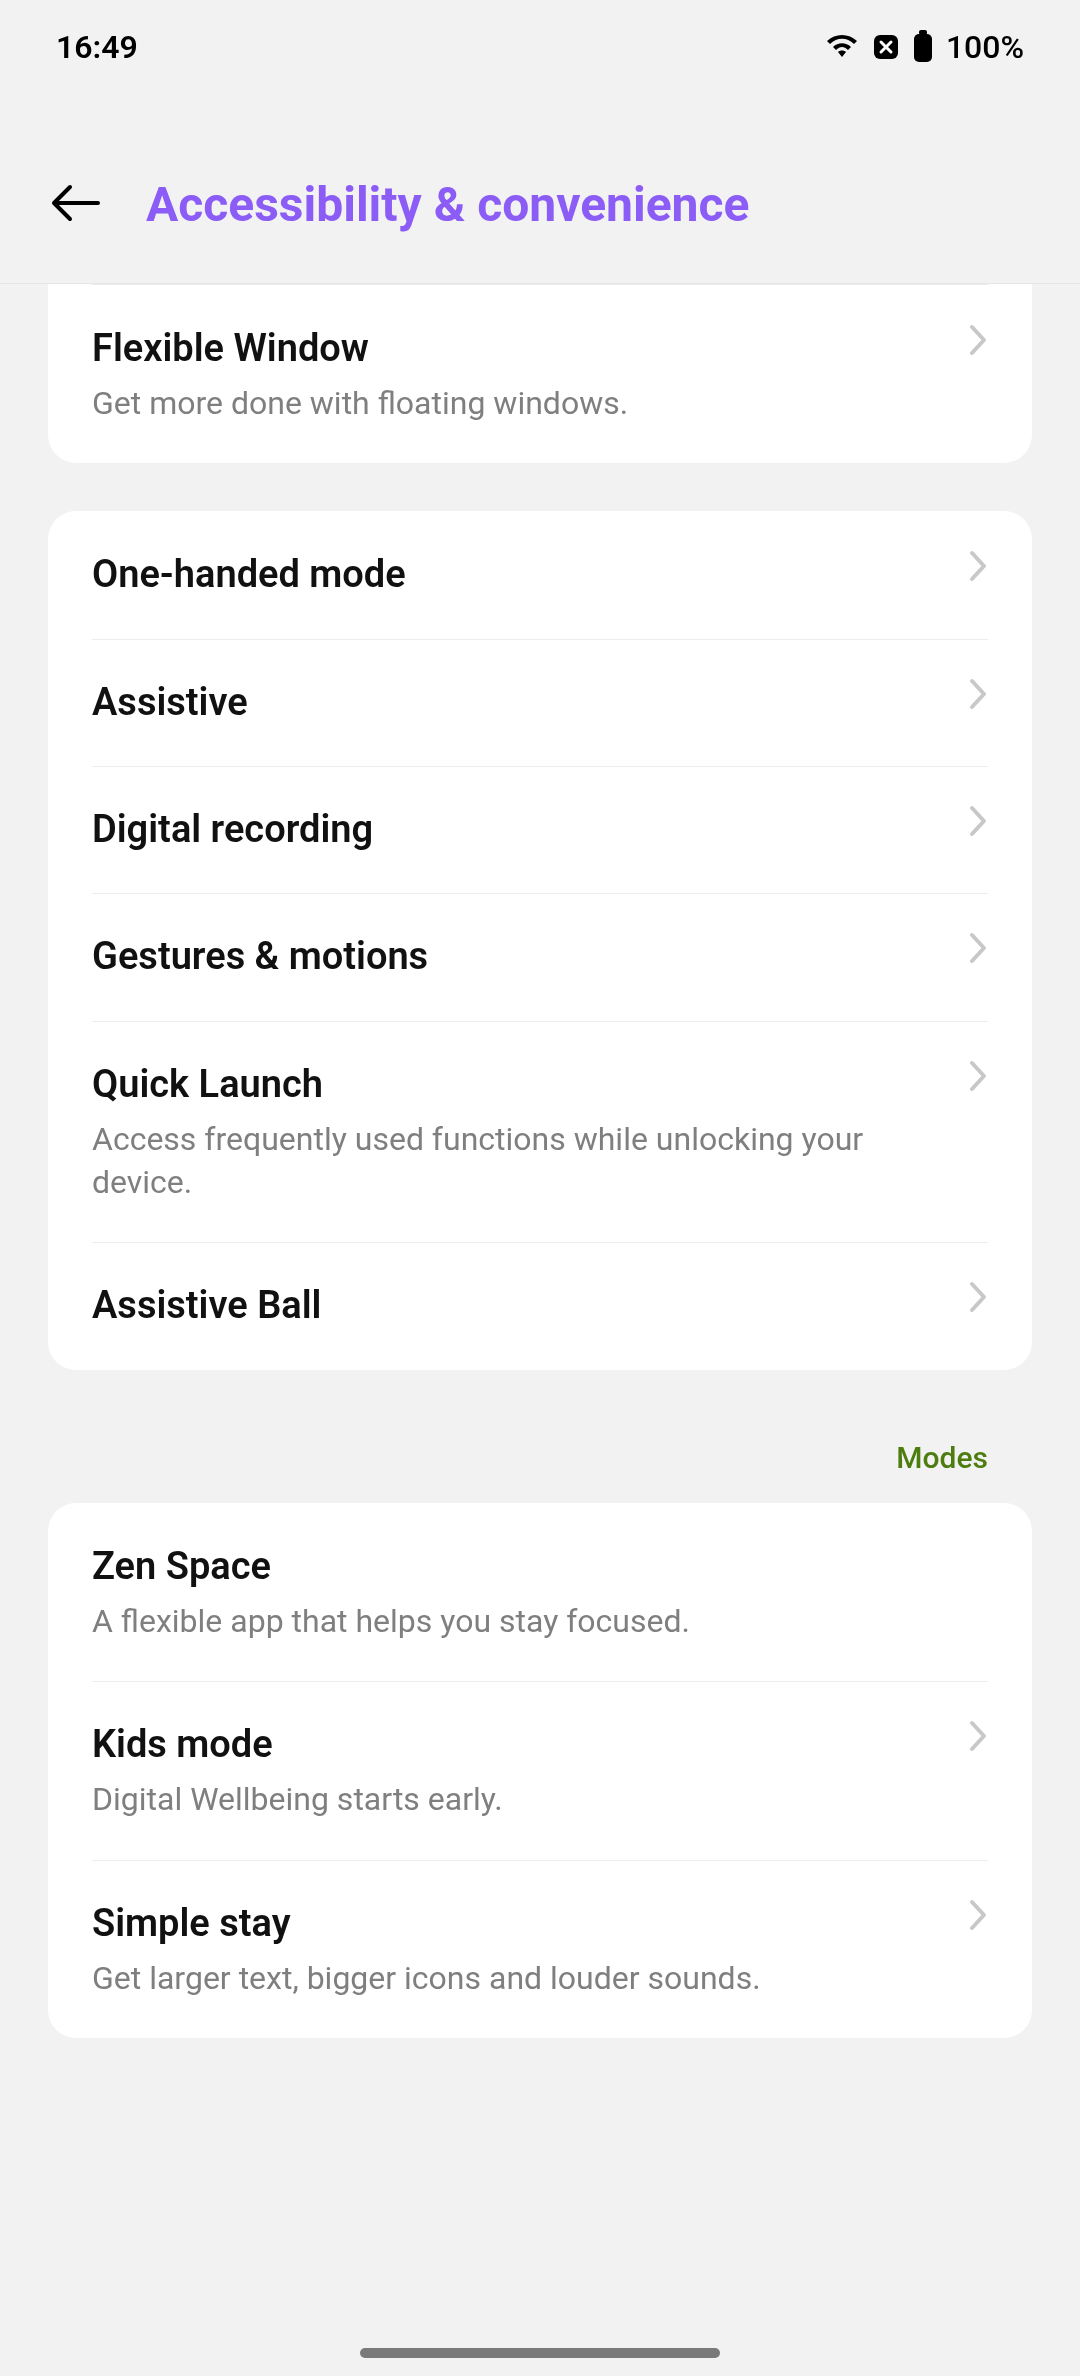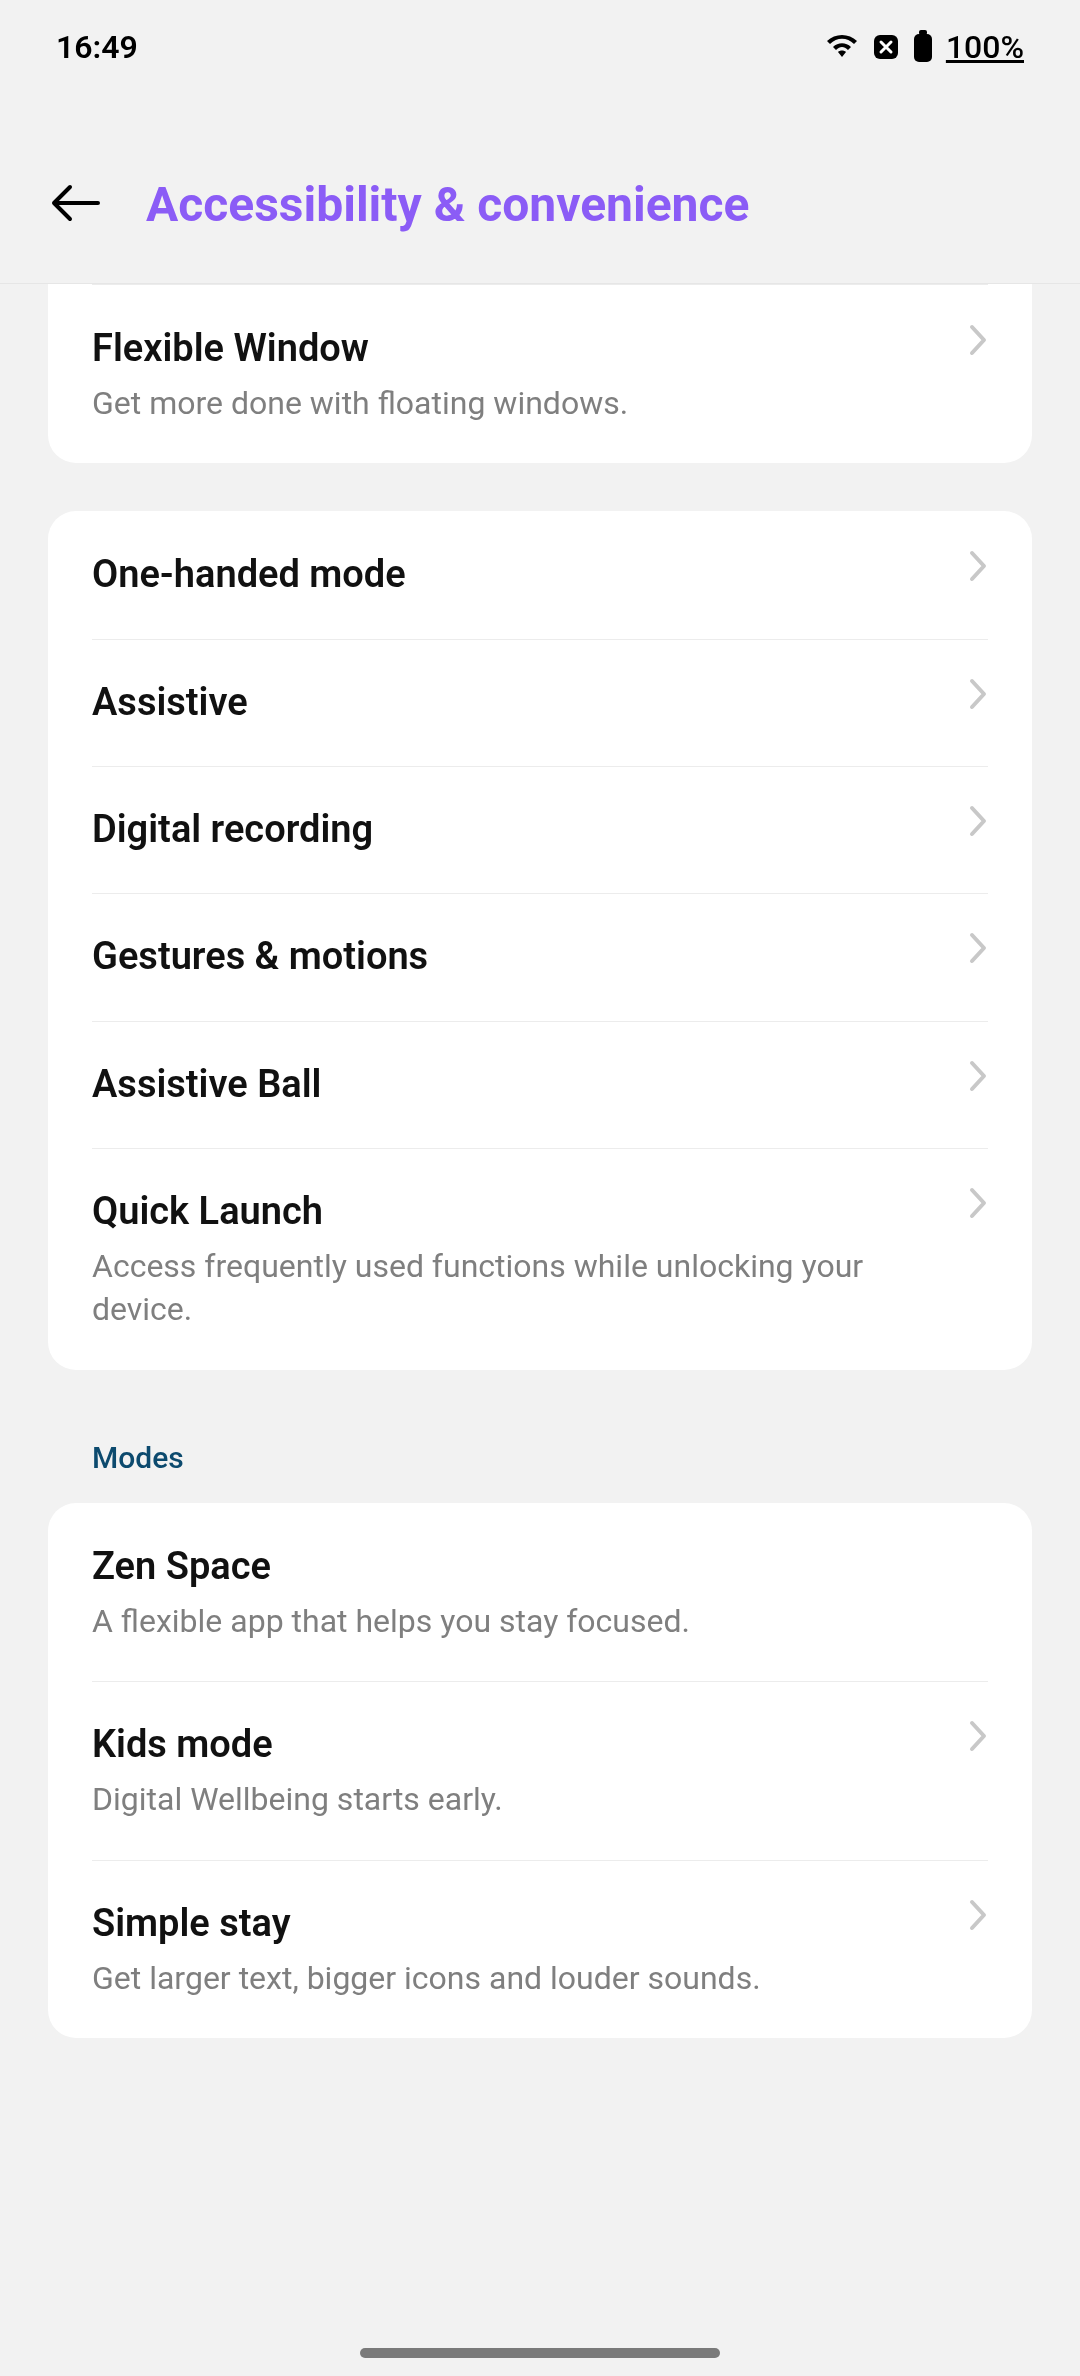--- a/index.html
+++ b/index.html
@@ -16,21 +16,20 @@
     align-items: center;
     padding: 28px 56px 14px 56px;
     font-size: 32px;
     font-weight: 600;
     color: #000;
   }
   .status-right {
     display: flex;
     align-items: center;
     gap: 12px;
-    text-decoration: underline;
   }
   .status-right svg { display: block; }
   .battery-text { font-size: 32px; font-weight: 500; }
   .header {
     display: flex;
     align-items: center;
     padding: 96px 48px 50px 48px;
     gap: 42px;
     border-bottom: 1px solid #e6e6e6;
   }
@@ -52,23 +51,24 @@
     overflow: hidden;
   }
   .card.first {
     border-top-left-radius: 0;
     border-top-right-radius: 0;
     margin-top: 0;
   }
   .card + .card { margin-top: 48px; }
   .section-label {
     font-size: 30px;
-    color: #0c4a6e;
+    color: #4d7c0f;
     padding: 70px 44px 28px 44px;
     font-weight: 500;
+    text-align: right;
   }
   .row {
     display: flex;
     align-items: flex-start;
     justify-content: space-between;
     padding: 38px 44px;
     position: relative;
   }
   .row + .row::before {
     content: "";
@@ -200,39 +200,39 @@
         <div class="row-title">Gestures &amp; motions</div>
       </div>
       <span class="chevron">
         <svg width="20" height="34" viewBox="0 0 20 34">
             <path d="M4 4 L16 17 L4 30" stroke="#c8c8c8" stroke-width="4" fill="none" stroke-linecap="round" stroke-linejoin="round"></path>
           </svg>
       </span>
     </div>
     <div class="row">
       <div class="row-text">
-        <div class="row-title">Assistive Ball</div>
-      </div>
-      <span class="chevron">
-        <svg width="20" height="34" viewBox="0 0 20 34">
-            <path d="M4 4 L16 17 L4 30" stroke="#c8c8c8" stroke-width="4" fill="none" stroke-linecap="round" stroke-linejoin="round"></path>
-          </svg>
-      </span>
-    </div>
-    <div class="row">
-      <div class="row-text">
         <div class="row-title">Quick Launch</div>
         <div class="row-sub">Access frequently used functions while unlocking your device.</div>
       </div>
       <span class="chevron">
         <svg width="20" height="34" viewBox="0 0 20 34">
             <path d="M4 4 L16 17 L4 30" stroke="#c8c8c8" stroke-width="4" fill="none" stroke-linecap="round" stroke-linejoin="round"></path>
           </svg>
       </span>
     </div>
+    <div class="row">
+      <div class="row-text">
+        <div class="row-title">Assistive Ball</div>
+      </div>
+      <span class="chevron">
+        <svg width="20" height="34" viewBox="0 0 20 34">
+            <path d="M4 4 L16 17 L4 30" stroke="#c8c8c8" stroke-width="4" fill="none" stroke-linecap="round" stroke-linejoin="round"></path>
+          </svg>
+      </span>
+    </div>
   </div>
 
   <div class="section-label">Modes</div>
 
   <div class="card" style="margin-top:0">
     <div class="row">
       <div class="row-text">
         <div class="row-title">Zen Space</div>
         <div class="row-sub">A flexible app that helps you stay focused.</div>
       </div>

